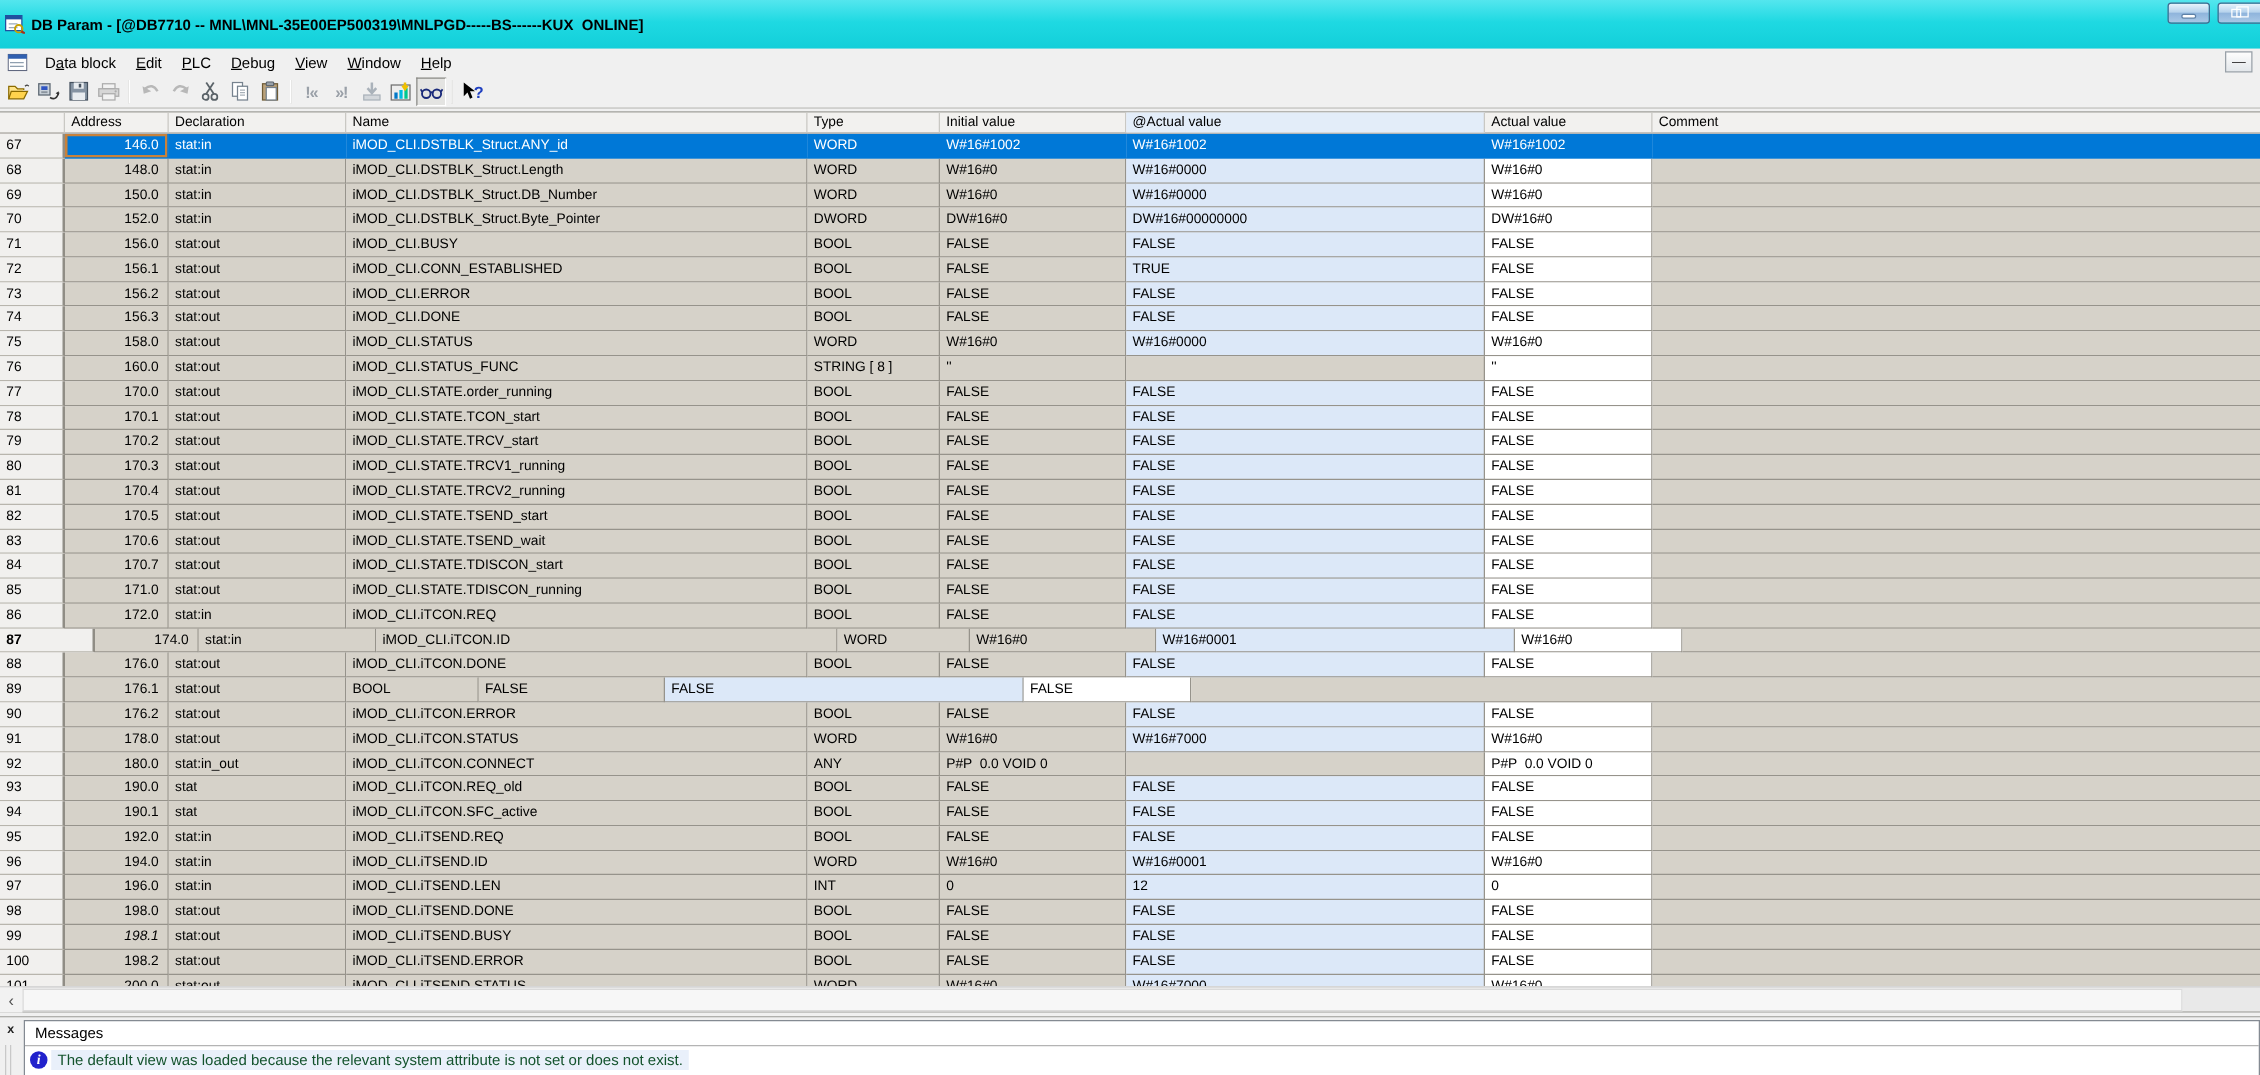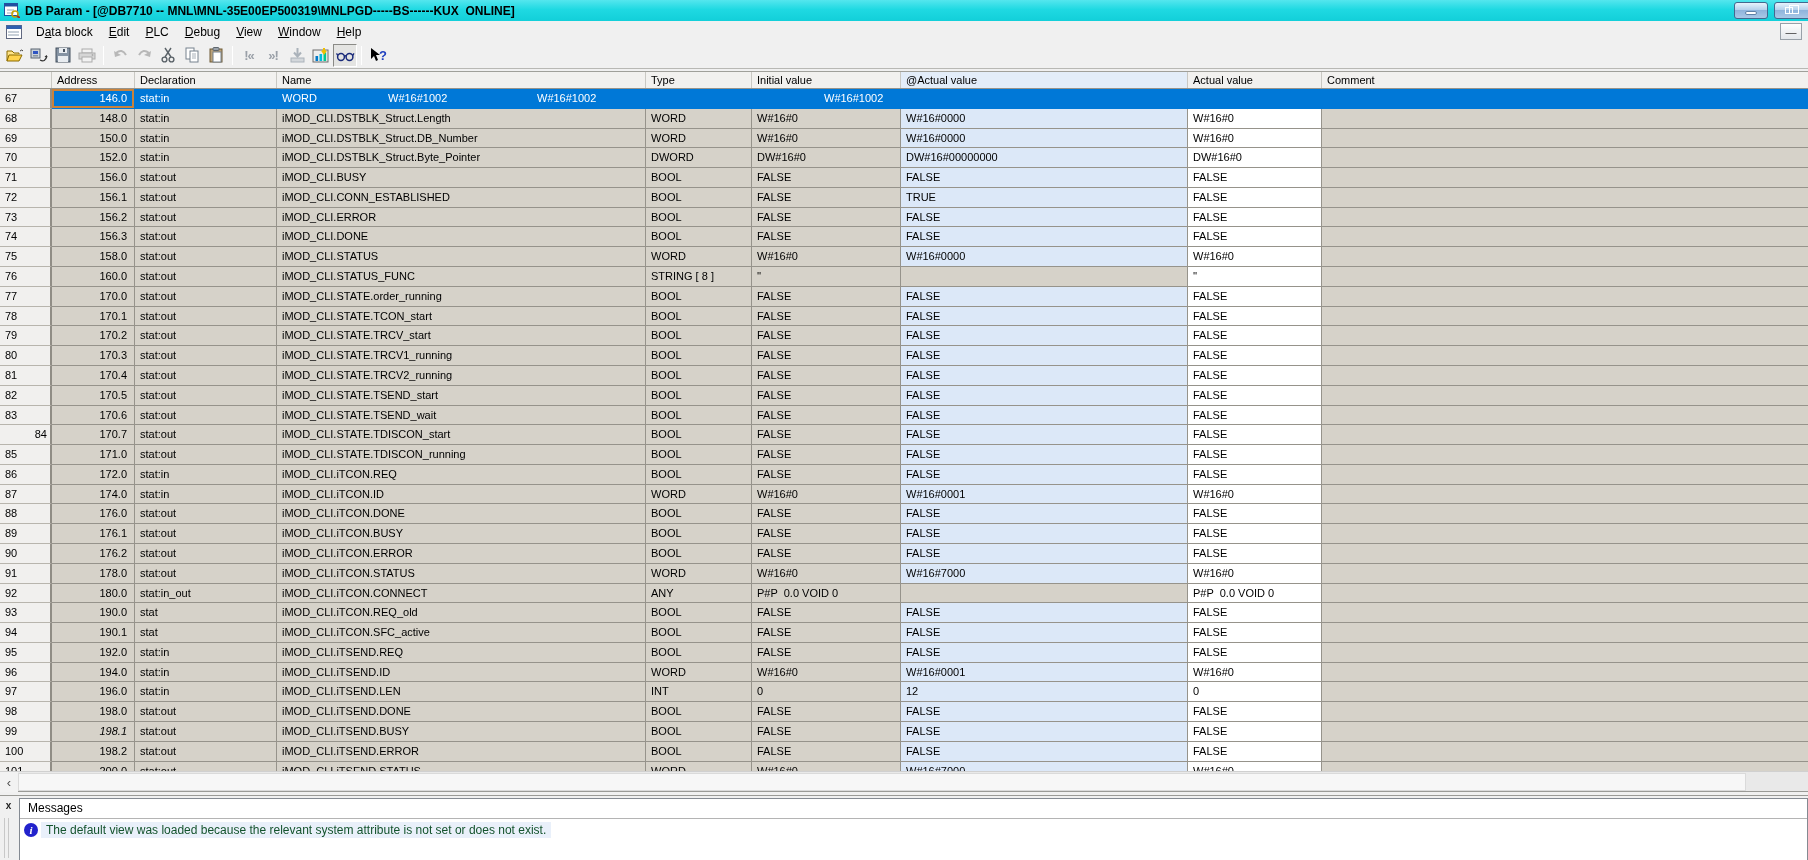--- a/index.html
+++ b/index.html
@@ -3,21 +3,21 @@
 <meta charset="utf-8">
 <style>
   html,body{margin:0;padding:0;background:#888;}
   *{box-sizing:border-box;}
   .window{
     position:relative;width:1808px;height:860px;overflow:hidden;
     font-family:"Liberation Sans",sans-serif;background:#F0F0F0;
   }
   
   .titlebar{
-    height:21px;display:flex;align-items:center;padding:0 4px;
+    height:39px;display:flex;align-items:center;padding:0 4px;
     background:linear-gradient(180deg,#54E6EE 0%,var(--titlebar-cyan) 45%,#12CFD9 100%);
     position:relative;
   }
   .app-icon{width:16px;height:15px;margin-right:5px;flex:0 0 auto;}
   .title-text{font-size:12px;font-weight:bold;color:#000;white-space:pre;}
   .win-buttons{position:absolute;right:0;top:2px;display:flex;gap:6px;}
   .win-btn{
     width:34px;height:17px;border:1px solid #44688E;border-radius:3px;
     background:linear-gradient(180deg,#E7F3FC 0%,#B6D2EC 45%,#8FB4DC 50%,#A9C8E6 100%);
     position:relative;
@@ -279,20 +279,21 @@
         <div class="hdr-cell c-initial" style="width: 149px;">Initial value</div>
         <div class="hdr-cell c-at_actual" style="width: 287px;">@Actual value</div>
         <div class="hdr-cell c-actual" style="width: 134px;">Actual value</div>
         <div class="hdr-cell c-comment">Comment</div>
       </div>
     <div class="tbody" id="tbody">
         <div class="row selected">
           <div class="cell c-row_no" style="width: 52px;">67</div>
           <div class="cell c-address focus" style="width: 83px;">146.0</div>
           <div class="cell c-declaration" style="width: 142px;">stat:in</div>
+          <div class="cell c-name" style="width: 369px;">iMOD_CLI.DSTBLK_Struct.ANY_id</div>
           <div class="cell c-type" style="width: 106px;">WORD</div>
           <div class="cell c-initial" style="width: 149px;">W#16#1002</div>
           <div class="cell c-at_actual" style="width: 287px;">W#16#1002</div>
           <div class="cell c-actual" style="width: 134px;">W#16#1002</div>
           <div class="cell c-comment"></div>
         </div>
         <div class="row">
           <div class="cell c-row_no" style="width: 52px;">68</div>
           <div class="cell c-address" style="width: 83px;">148.0</div>
           <div class="cell c-declaration" style="width: 142px;">stat:in</div>
@@ -462,21 +463,21 @@
           <div class="cell c-address" style="width: 83px;">170.6</div>
           <div class="cell c-declaration" style="width: 142px;">stat:out</div>
           <div class="cell c-name" style="width: 369px;">iMOD_CLI.STATE.TSEND_wait</div>
           <div class="cell c-type" style="width: 106px;">BOOL</div>
           <div class="cell c-initial" style="width: 149px;">FALSE</div>
           <div class="cell c-at_actual" style="width: 287px;">FALSE</div>
           <div class="cell c-actual" style="width: 134px;">FALSE</div>
           <div class="cell c-comment"></div>
         </div>
         <div class="row">
-          <div class="cell c-row_no" style="width: 52px; text-align: right;">84</div>
+          <div class="cell c-row_no" style="width: 52px;">84</div>
           <div class="cell c-address" style="width: 83px;">170.7</div>
           <div class="cell c-declaration" style="width: 142px;">stat:out</div>
           <div class="cell c-name" style="width: 369px;">iMOD_CLI.STATE.TDISCON_start</div>
           <div class="cell c-type" style="width: 106px;">BOOL</div>
           <div class="cell c-initial" style="width: 149px;">FALSE</div>
           <div class="cell c-at_actual" style="width: 287px;">FALSE</div>
           <div class="cell c-actual" style="width: 134px;">FALSE</div>
           <div class="cell c-comment"></div>
         </div>
         <div class="row">
@@ -495,21 +496,21 @@
           <div class="cell c-address" style="width: 83px;">172.0</div>
           <div class="cell c-declaration" style="width: 142px;">stat:in</div>
           <div class="cell c-name" style="width: 369px;">iMOD_CLI.iTCON.REQ</div>
           <div class="cell c-type" style="width: 106px;">BOOL</div>
           <div class="cell c-initial" style="width: 149px;">FALSE</div>
           <div class="cell c-at_actual" style="width: 287px;">FALSE</div>
           <div class="cell c-actual" style="width: 134px;">FALSE</div>
           <div class="cell c-comment"></div>
         </div>
         <div class="row">
-          <div class="cell c-row_no" style="width: 52px;">87</div>
+          <div class="cell c-row_no" style="width: 76px; font-weight: bold;">87</div>
           <div class="cell c-address" style="width: 83px;">174.0</div>
           <div class="cell c-declaration" style="width: 142px;">stat:in</div>
           <div class="cell c-name" style="width: 369px;">iMOD_CLI.iTCON.ID</div>
           <div class="cell c-type" style="width: 106px;">WORD</div>
           <div class="cell c-initial" style="width: 149px;">W#16#0</div>
           <div class="cell c-at_actual" style="width: 287px;">W#16#0001</div>
           <div class="cell c-actual" style="width: 134px;">W#16#0</div>
           <div class="cell c-comment"></div>
         </div>
         <div class="row">
@@ -520,21 +521,20 @@
           <div class="cell c-type" style="width: 106px;">BOOL</div>
           <div class="cell c-initial" style="width: 149px;">FALSE</div>
           <div class="cell c-at_actual" style="width: 287px;">FALSE</div>
           <div class="cell c-actual" style="width: 134px;">FALSE</div>
           <div class="cell c-comment"></div>
         </div>
         <div class="row">
           <div class="cell c-row_no" style="width: 52px;">89</div>
           <div class="cell c-address" style="width: 83px;">176.1</div>
           <div class="cell c-declaration" style="width: 142px;">stat:out</div>
-          <div class="cell c-name" style="width: 369px;">iMOD_CLI.iTCON.BUSY</div>
           <div class="cell c-type" style="width: 106px;">BOOL</div>
           <div class="cell c-initial" style="width: 149px;">FALSE</div>
           <div class="cell c-at_actual" style="width: 287px;">FALSE</div>
           <div class="cell c-actual" style="width: 134px;">FALSE</div>
           <div class="cell c-comment"></div>
         </div>
         <div class="row">
           <div class="cell c-row_no" style="width: 52px;">90</div>
           <div class="cell c-address" style="width: 83px;">176.2</div>
           <div class="cell c-declaration" style="width: 142px;">stat:out</div>

